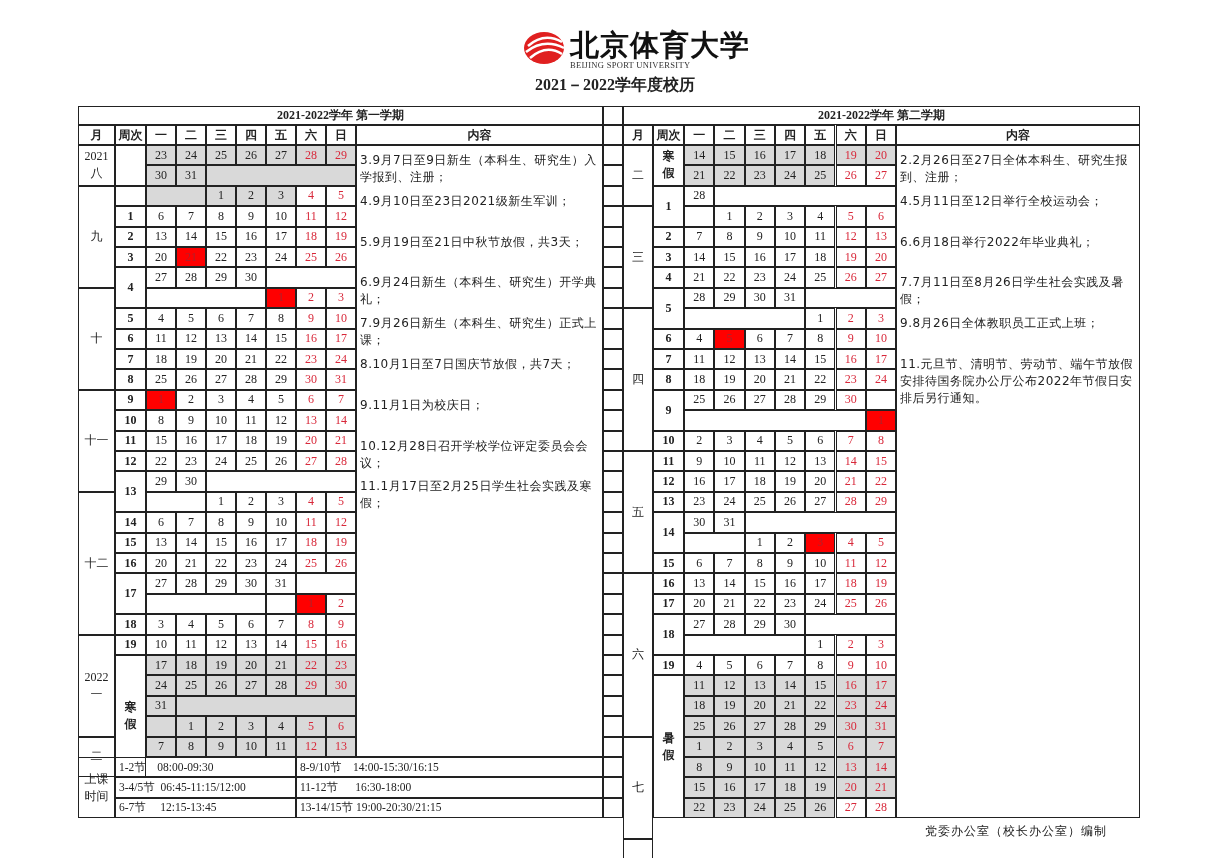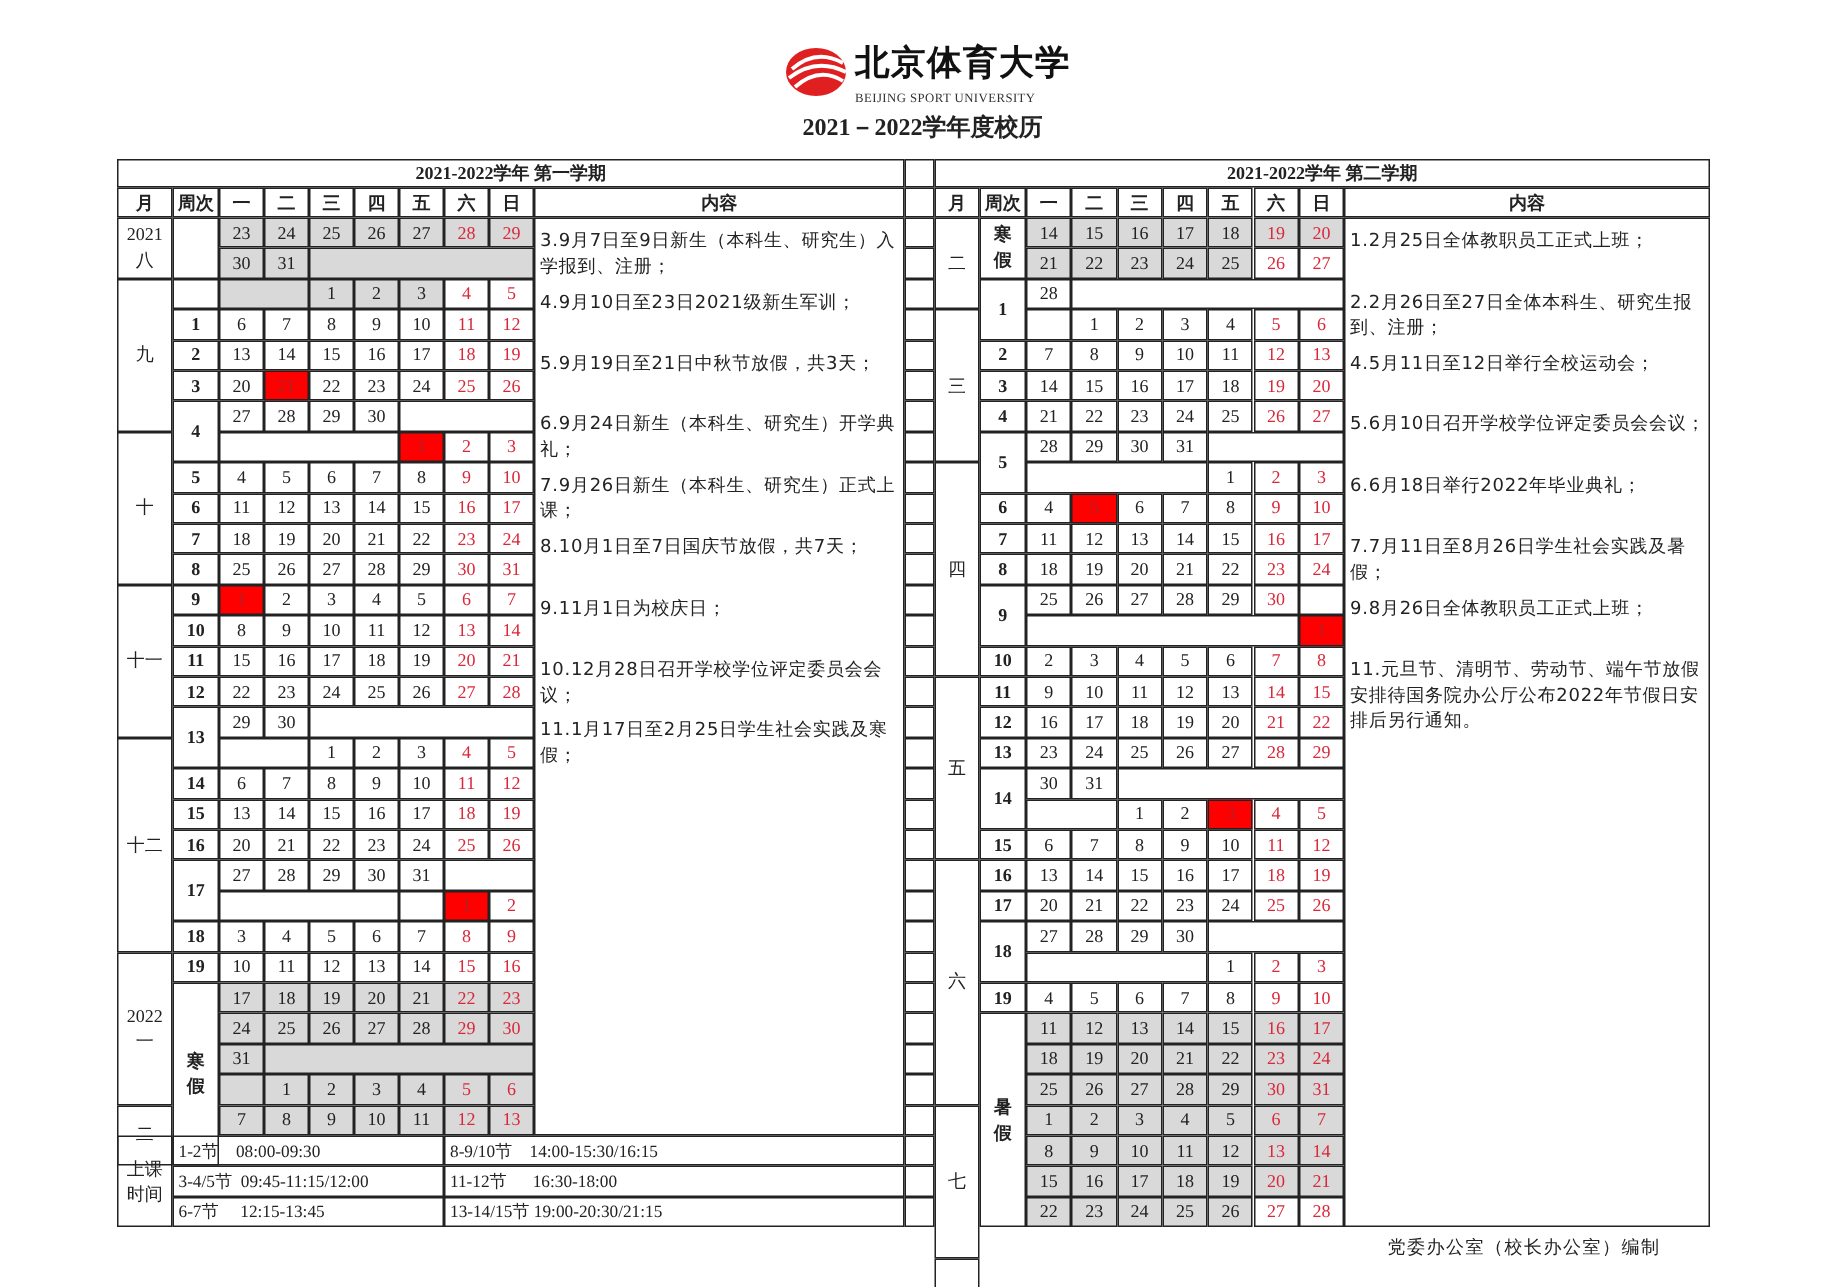--- a/index.html
+++ b/index.html
@@ -1,18 +1,18 @@
 <!DOCTYPE html>
 <html><head>
 <meta charset="utf-8">
 <style>
   html,body{margin:0;padding:0;background:#fff;}
   body{width:1218px;height:858px;position:relative;overflow:hidden;font-family:"DejaVu Serif","Liberation Serif",serif;color:#222;}
   .logo{position:absolute;left:522px;top:26px;width:48px;height:40px;}
-  .logo-text{position:absolute;left:570px;top:26px;font-size:23px;font-weight:bold;letter-spacing:1px;color:#111;font-family:"DejaVu Serif",serif;}
+  .logo-text{position:absolute;left:570px;top:26px;font-size:29px;font-weight:bold;letter-spacing:1px;color:#111;font-family:"DejaVu Serif",serif;}
   .logo-sub{position:absolute;left:570px;top:60px;font-size:8.5px;color:#333;letter-spacing:0.3px;font-family:"Liberation Serif",serif;}
   .doc-title{position:absolute;left:515px;top:75px;width:200px;text-align:center;font-size:16px;font-weight:bold;font-family:"Liberation Serif",serif;}
   .cell{position:absolute;box-sizing:border-box;border:1px solid #222;display:flex;align-items:center;justify-content:center;font-size:12px;font-family:"Liberation Serif",serif;overflow:hidden;}
   .cell.gray{background:#d9d9d9;}
   .cell.hl{background:#ff0000;}
   .cell.red{color:#d8283a;}
   .cell.bold{font-weight:bold;}
   .cell.lbl{font-size:12px;}
   .cell.vert{flex-direction:column;line-height:17px;font-weight:bold;}
   .hdr{font-weight:bold;font-size:12px;}
@@ -282,21 +282,21 @@
       <p style="min-height: 40.8px; margin-bottom: 0px;">9.11月1日为校庆日；</p>
       <p style="min-height: 40.8px; margin-bottom: 0px;">10.12月28日召开学校学位评定委员会会议；</p>
       <p style="min-height: 40.8px; margin-bottom: 0px;">11.1月17日至2月25日学生社会实践及寒假；</p>
     </div>
     <div class="cell lbl vert" style="left: 78px; top: 757px; width: 37px; height: 61.2px; font-weight: normal;">
       <span>上课</span>
       <span>时间</span>
     </div>
     <div class="time" style="left: 115px; top: 757px; width: 181px; height: 20.4px;">1-2节    08:00-09:30</div>
     <div class="time" style="left: 296px; top: 757px; width: 307px; height: 20.4px;">8-9/10节    14:00-15:30/16:15</div>
-    <div class="time" style="left: 115px; top: 777.4px; width: 181px; height: 20.4px;">3-4/5节  09:45-11:15/12:00</div>
+    <div class="time" style="left: 115px; top: 777.4px; width: 181px; height: 20.4px;">3-4/5节  06:45-11:15/12:00</div>
     <div class="time" style="left: 296px; top: 777.4px; width: 307px; height: 20.4px;">11-12节      16:30-18:00</div>
     <div class="time" style="left: 115px; top: 797.8px; width: 181px; height: 20.4px;">6-7节     12:15-13:45</div>
     <div class="time" style="left: 296px; top: 797.8px; width: 307px; height: 20.4px;">13-14/15节 19:00-20:30/21:15</div>
   </div>
 <div id="sem2">
     <div class="cell hdr" style="left: 623px; top: 106px; width: 517px; height: 19px; justify-content: center;">2021-2022学年 第二学期</div>
     <div class="cell hdr" style="left: 623px; top: 125px; width: 30px; height: 20px;">月</div>
     <div class="cell hdr" style="left: 653px; top: 125px; width: 31px; height: 20px;">周次</div>
     <div class="cell hdr" style="left: 684px; top: 125px; width: 30.3px; height: 20px;">一</div>
     <div class="cell hdr" style="left: 714.3px; top: 125px; width: 30.3px; height: 20px;">二</div>
@@ -540,24 +540,22 @@
     <div class="cell gray red" style="left: 835.5px; top: 777.4px; width: 30.3px; height: 20.4px;">20</div>
     <div class="cell gray red" style="left: 865.8px; top: 777.4px; width: 30.3px; height: 20.4px;">21</div>
     <div class="cell gray" style="left: 684px; top: 797.8px; width: 30.3px; height: 20.4px;">22</div>
     <div class="cell gray" style="left: 714.3px; top: 797.8px; width: 30.3px; height: 20.4px;">23</div>
     <div class="cell gray" style="left: 744.6px; top: 797.8px; width: 30.3px; height: 20.4px;">24</div>
     <div class="cell gray" style="left: 774.9px; top: 797.8px; width: 30.3px; height: 20.4px;">25</div>
     <div class="cell gray" style="left: 805.2px; top: 797.8px; width: 30.3px; height: 20.4px;">26</div>
     <div class="cell red" style="left: 835.5px; top: 797.8px; width: 30.3px; height: 20.4px;">27</div>
     <div class="cell red" style="left: 865.8px; top: 797.8px; width: 30.3px; height: 20.4px;">28</div>
     <div class="content" style="left: 896px; top: 145px; width: 244px; height: 673.2px;">
-      <p style="min-height: 40.8px; margin-bottom: 0px;">1.2月25日全体教职员工正式上班；</p>
       <p style="min-height: 40.8px; margin-bottom: 0px;">2.2月26日至27日全体本科生、研究生报到、注册；</p>
       <p style="min-height: 40.8px; margin-bottom: 0px;">4.5月11日至12日举行全校运动会；</p>
-      <p style="min-height: 40.8px; margin-bottom: 0px;">5.6月10日召开学校学位评定委员会会议；</p>
       <p style="min-height: 40.8px; margin-bottom: 0px;">6.6月18日举行2022年毕业典礼；</p>
       <p style="min-height: 40.8px; margin-bottom: 0px;">7.7月11日至8月26日学生社会实践及暑假；</p>
       <p style="min-height: 40.8px; margin-bottom: 0px;">9.8月26日全体教职员工正式上班；</p>
       <p style="min-height: 40.8px; margin-bottom: 0px;">11.元旦节、清明节、劳动节、端午节放假安排待国务院办公厅公布2022年节假日安排后另行通知。</p>
     </div>
     <div class="cell" style="left: 603px; top: 106px; width: 20px; height: 19px;"></div>
     <div class="cell" style="left: 603px; top: 125px; width: 20px; height: 20px;"></div>
     <div class="cell" style="left: 603px; top: 145px; width: 20px; height: 20.4px;"></div>
     <div class="cell" style="left: 603px; top: 165.4px; width: 20px; height: 20.4px;"></div>
     <div class="cell" style="left: 603px; top: 185.8px; width: 20px; height: 20.4px;"></div>

